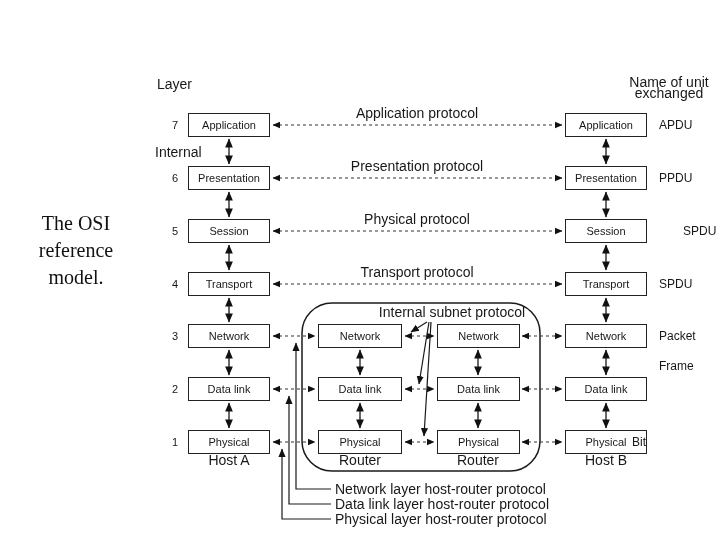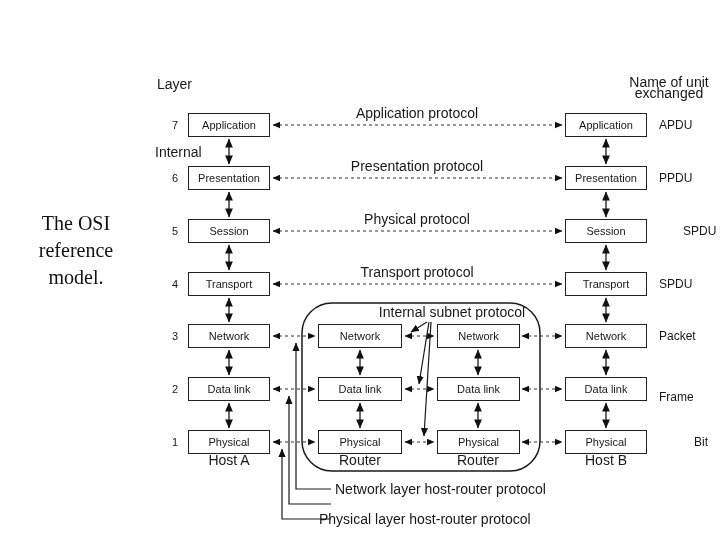--- a/index.html
+++ b/index.html
@@ -142,26 +142,27 @@
   <div class="lbox" style="left:565px;top:324px;width:82px;">Network</div>
   <div class="lbox" style="left:565px;top:377px;width:82px;">Data link</div>
   <div class="lbox" style="left:565px;top:430px;width:82px;">Physical</div>
   <div class="lab ctr" style="left:556px;top:454px;width:100px;">Host B</div>
 
   <div class="unit" style="left:659px;top:118px;">APDU</div>
   <div class="unit" style="left:659px;top:171px;">PPDU</div>
   <div class="unit" style="left:683px;top:224px;">SPDU</div>
   <div class="unit" style="left:659px;top:277px;">SPDU</div>
   <div class="unit" style="left:659px;top:329px;">Packet</div>
-  <div class="unit" style="left:659px;top:390px;">Frame</div>
-  <div class="unit" style="left:694px;top:435px;">Bit</div>
+  <div class="unit" style="left:659px;top:359px;">Frame</div>
+  <div class="unit" style="left:632px;top:435px;">Bit</div>
 
   <div class="lab ctr" style="left:317px;top:107px;width:200px;">Application protocol</div>
   <div class="lab ctr" style="left:317px;top:160px;width:200px;">Presentation protocol</div>
   <div class="lab ctr" style="left:317px;top:213px;width:200px;">Physical protocol</div>
   <div class="lab ctr" style="left:317px;top:266px;width:200px;">Transport protocol</div>
 
   <div class="lab ctr" style="left:352px;top:306px;width:200px;">Internal subnet protocol</div>
 
   <div class="lab" style="left:335px;top:483px;">Network layer host-router protocol</div>
-  <div class="lab" style="left:319px;top:513px;">Physical layer host-router protocol</div>
+  <div class="lab" style="left:335px;top:498px;">Data link layer host-router protocol</div>
+  <div class="lab" style="left:335px;top:513px;">Physical layer host-router protocol</div>
 
 </div>
 
 </body></html>

